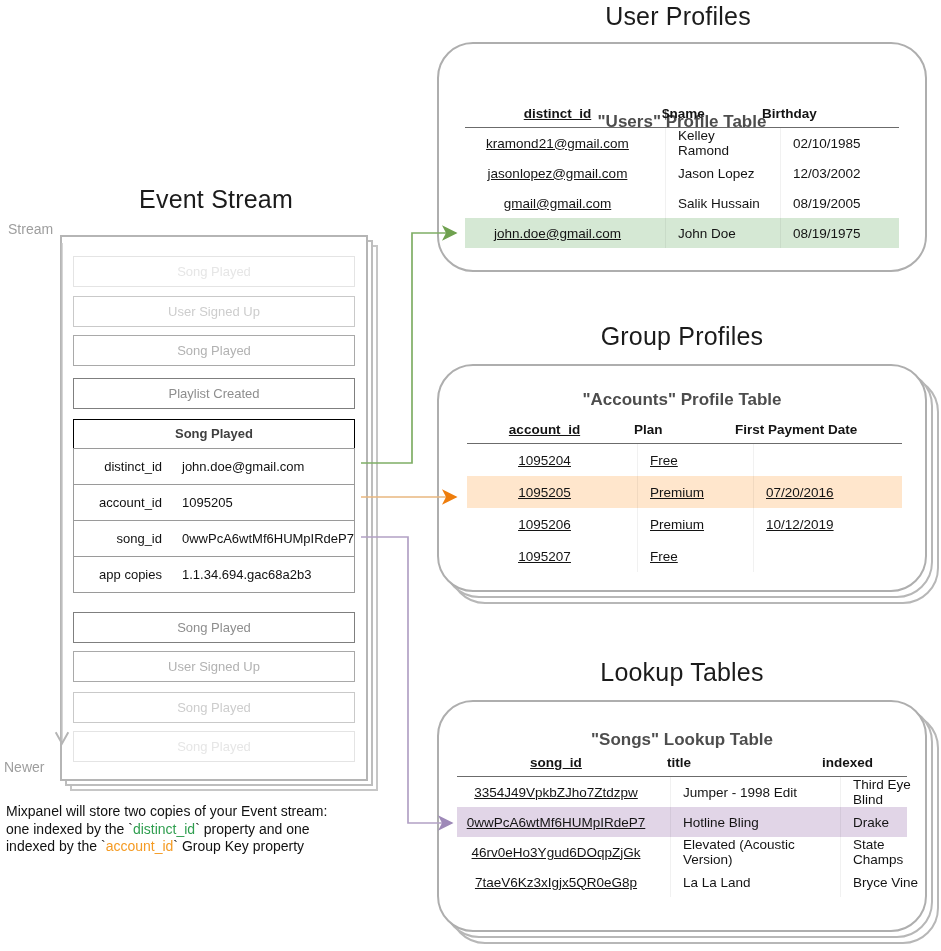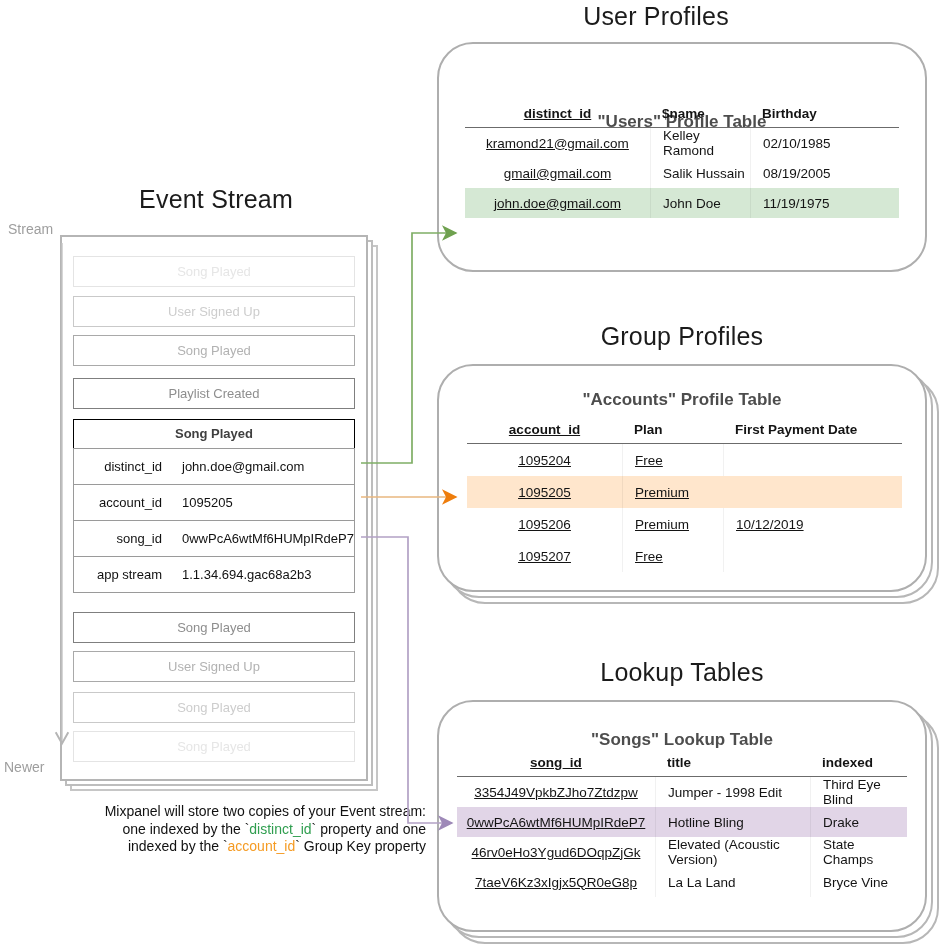--- a/index.html
+++ b/index.html
@@ -29,21 +29,21 @@
   }
   .table-title {
     position:absolute; width:100%; text-align:center;
     font-size:17px; font-weight:bold; color:#4d4d4d;
   }
 
   
   .ptable { position:absolute; font-size:13.5px; color:#141414; }
   .ptable .hdr  { display:grid; height:26px; align-items:center; font-weight:bold; }
   .ptable .hline { border-top:1.5px solid #6b6b6b; height:0; }
-  .ptable .row  { display:grid; align-items:center; }
+  .ptable .row  { display:grid; align-items:center;gap:15px; }
   .ptable .row > div:nth-child(2),
   .ptable .row > div:nth-child(3) { border-left:1px solid rgba(0,0,0,0.055); height:100%; display:flex; align-items:center; }
   .cell-id { text-align:center; text-decoration:underline; justify-content:center; }
   .hdr .cell-id { text-decoration:underline; }
   .cell-l  { padding-left:12px; box-sizing:border-box; }
   .g-users    { grid-template-columns:185px 100px 149px; }
   .g-accounts { grid-template-columns:155px 101px 179px; }
   .g-songs    { grid-template-columns:198px 155px 97px; }
   .rh30 { height:30px; } .rh32 { height:32px;text-decoration:underline; }
   .hl-green  { background:#d5e8d4; }
@@ -81,21 +81,21 @@
     border:1px solid #9a9a9a; display:flex; align-items:center; font-size:13px; background:#fff;
   }
   .prow .k { width:88px; text-align:right; flex:none; }
   .prow .v { margin-left:20px; }
 
   
   .axis-label { position:absolute; font-size:14px; color:#9e9e9e; }
 
   
   .caption {
-    position:absolute; left:6px; top:803px; width:420px; text-align:right;
+    position:absolute; left:6px; top:803px; width:420px; text-align:left;
     font-size:14px; line-height:17.5px; color:#111;
   }
   .cap-green  { color:#2f9e4f; }
   .cap-orange { color:#f59b23; }
 
   svg.overlay { position:absolute; left:0; top:0; pointer-events:none; z-index:40; }
 </style>
 </head>
 <body>
 
@@ -124,63 +124,68 @@
       </div>
       <div class="prow hl-orange">
         <span class="k">account_id</span>
         <span class="v">1095205</span>
       </div>
       <div class="prow hl-purple">
         <span class="k">song_id</span>
         <span class="v">0wwPcA6wtMf6HUMpIRdeP7</span>
       </div>
       <div class="prow">
-        <span class="k">app stream</span>
+        <span class="k">app copies</span>
         <span class="v">1.1.34.694.gac68a2b3</span>
       </div>
     </div>
 
     <div class="evt f1" style="top:377px;">Song Played</div>
     <div class="evt f2" style="top:416px;">User Signed Up</div>
     <div class="evt f3" style="top:457px;">Song Played</div>
     <div class="evt f4" style="top:496px;">Song Played</div>
   </div>
 
   <div class="caption">
     <div>Mixpanel will store two copies of your Event stream:</div>
     <div><span>one indexed by the `</span><span class="cap-green">distinct_id</span><span>` property and one</span></div>
     <div><span>indexed by the `</span><span class="cap-orange">account_id</span><span>` Group Key property</span></div>
   </div>
 
-  <div class="section-title" style="left:496px; top:2px;">User Profiles</div>
+  <div class="section-title" style="left:518px; top:2px;">User Profiles</div>
 
   <div class="card" style="left:437px; top:42px; height:230px;">
     <div class="face"></div>
     <div class="table-title" style="top:70px;">"Users" Profile Table</div>
     <div class="ptable" style="left:28px; top:58px; width:434px;">
       <div class="hdr g-users">
         <div class="cell-id">distinct_id</div>
         <div class="cell-l">$name</div>
         <div class="cell-l">Birthday</div>
       </div>
       <div class="hline" style="margin-top:1px;"></div>
       <div class="row g-users rh30">
         <div class="cell-id">kramond21@gmail.com</div>
         <div class="cell-l">Kelley Ramond</div>
         <div class="cell-l">02/10/1985</div>
       </div>
       <div class="row g-users rh30">
+        <div class="cell-id">jasonlopez@gmail.com</div>
+        <div class="cell-l">Jason Lopez</div>
+        <div class="cell-l">12/03/2002</div>
+      </div>
+      <div class="row g-users rh30">
         <div class="cell-id">gmail@gmail.com</div>
         <div class="cell-l">Salik Hussain</div>
         <div class="cell-l">08/19/2005</div>
       </div>
       <div class="row g-users rh30 hl-green">
         <div class="cell-id">john.doe@gmail.com</div>
         <div class="cell-l">John Doe</div>
-        <div class="cell-l">11/19/1975</div>
+        <div class="cell-l">08/19/1975</div>
       </div>
     </div>
   </div>
 
   <div class="section-title" style="left:522px; top:322px;">Group Profiles</div>
 
   <div class="card" style="left:437px; top:364px; height:228px;">
     <div class="stk s2"></div>
     <div class="stk s1"></div>
     <div class="face"></div>
@@ -193,20 +198,21 @@
       </div>
       <div class="hline" style="margin-top:1px;"></div>
       <div class="row g-accounts rh32">
         <div class="cell-id">1095204</div>
         <div class="cell-l">Free</div>
         <div class="cell-l"></div>
       </div>
       <div class="row g-accounts rh32 hl-orange">
         <div class="cell-id">1095205</div>
         <div class="cell-l">Premium</div>
+        <div class="cell-l">07/20/2016</div>
       </div>
       <div class="row g-accounts rh32">
         <div class="cell-id">1095206</div>
         <div class="cell-l">Premium</div>
         <div class="cell-l">10/12/2019</div>
       </div>
       <div class="row g-accounts rh32">
         <div class="cell-id">1095207</div>
         <div class="cell-l">Free</div>
         <div class="cell-l"></div>

